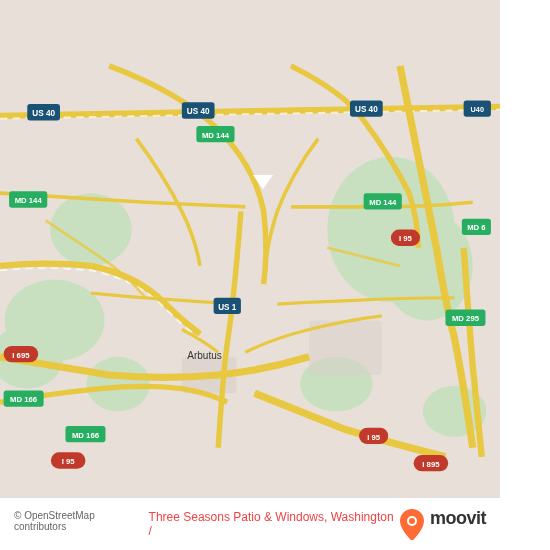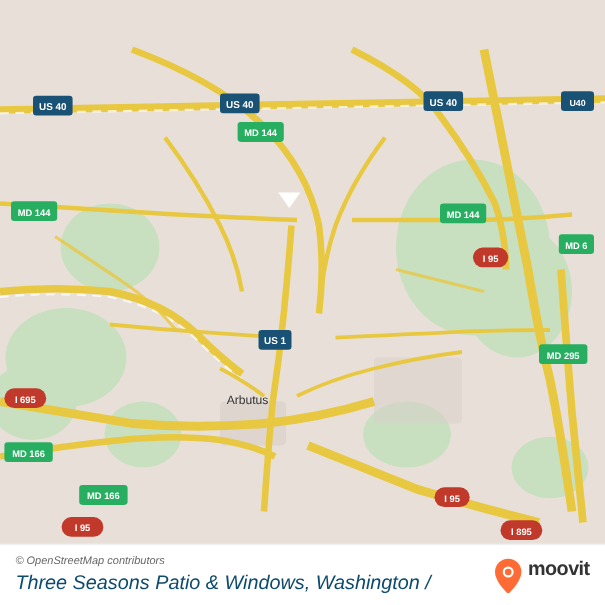--- a/index.html
+++ b/index.html
@@ -5,21 +5,21 @@
     * { margin: 0; padding: 0; box-sizing: border-box; }
     body {
       width: 550px;
       height: 550px;
       overflow: hidden;
       font-family: Arial, sans-serif;
       position: relative;
     }
 
     #map-container {
-      width: 550px;
+      width: 500px;
       height: 550px;
       position: relative;
       background-color: #e8e0d8;
       overflow: hidden;
     }
 
     
     .roads-svg {
       position: absolute;
       top: 0;
@@ -101,34 +101,33 @@
       padding: 10px 14px 10px;
       border-top: 1px solid #e0e0e0;
       display: flex;
       align-items: center;
       justify-content: space-between;
       z-index: 10;
     }
 
     .footer-left {
       display: flex;
-      flex-direction: column;
-      font-style: italic;
+      flex-direction: row;
     }
 
     .osm-credit {
       font-size: 10px;
       color: #666;
       margin-bottom: 3px;
     }
 
     .location-name {
-      font-size: 18px;
+      font-size: 12px;
       font-weight: 500;
-      color: #0c4a6e;
+      color: #ef4444;
     }
 
     .moovit-logo {
       display: flex;
       align-items: flex-start;
       gap: 4px;
     }
 
     .moovit-pin {
       width: 28px;

